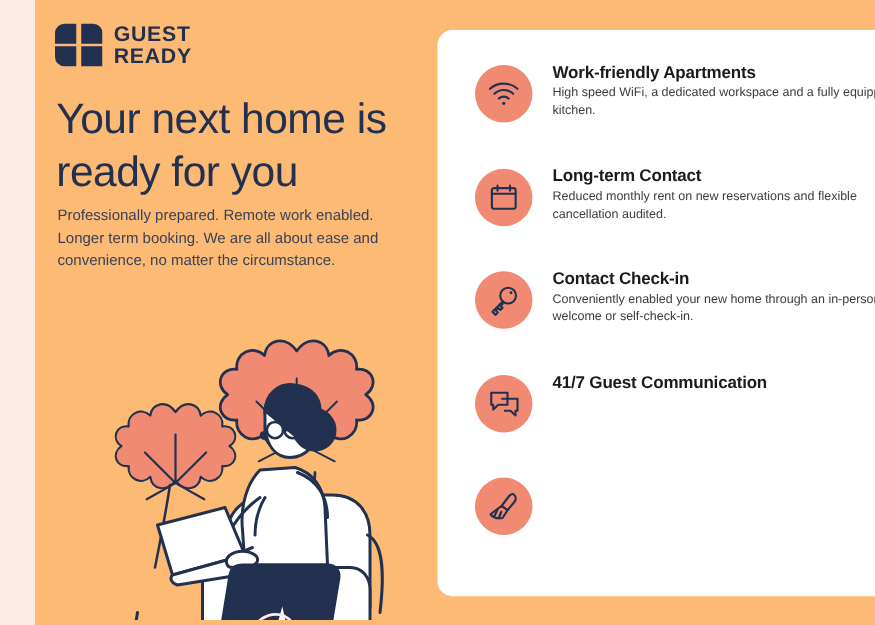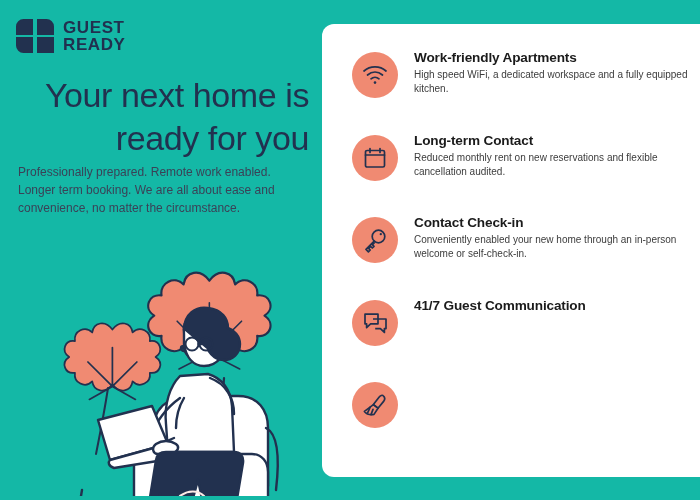--- a/index.html
+++ b/index.html
@@ -2,37 +2,37 @@
 <html><head>
 <meta charset="utf-8">
 <style>
   * { margin:0; padding:0; box-sizing:border-box; }
   html,body { width:700px; height:500px; overflow:hidden; }
   body {
     font-family:"Liberation Sans", sans-serif;
     background:#FCEBE5;
     position:relative;
   }
-  .page { position:absolute; inset:0; background:#14b8a6; }
+  .page { position:absolute; inset:0; background:#fdba74;margin-left:28px; }
 
   
   .left { position:absolute; left:0; top:0; width:322px; height:500px; }
 
   .logo { position:absolute; left:16px; top:18px; display:flex; align-items:center; gap:9px; }
   .logo-mark { width:38px; height:36px; position:relative; flex:none; }
   .logo-words { display:flex; flex-direction:column; line-height:1.0; }
   .logo-words span {
     font-size:17px; font-weight:bold; letter-spacing:0.6px;
     color:#21304F; font-family:"Liberation Sans", sans-serif;
   }
 
   .headline {
     position:absolute; left:17px; top:74px; width:292px;
     font-size:34px; line-height:1.26; font-weight:400;
-    color:#22314F; letter-spacing:-0.4px;text-align:right;
+    color:#22314F; letter-spacing:-0.4px;
   }
   .subcopy {
     position:absolute; left:18px; top:163px; width:278px;
     font-size:12px; line-height:1.52; color:#3A4257;
   }
 
   .illo { position:absolute; left:34px; top:228px; width:280px; height:268px; }
   .illo svg { display:block; width:100%; height:100%; }
 
   

